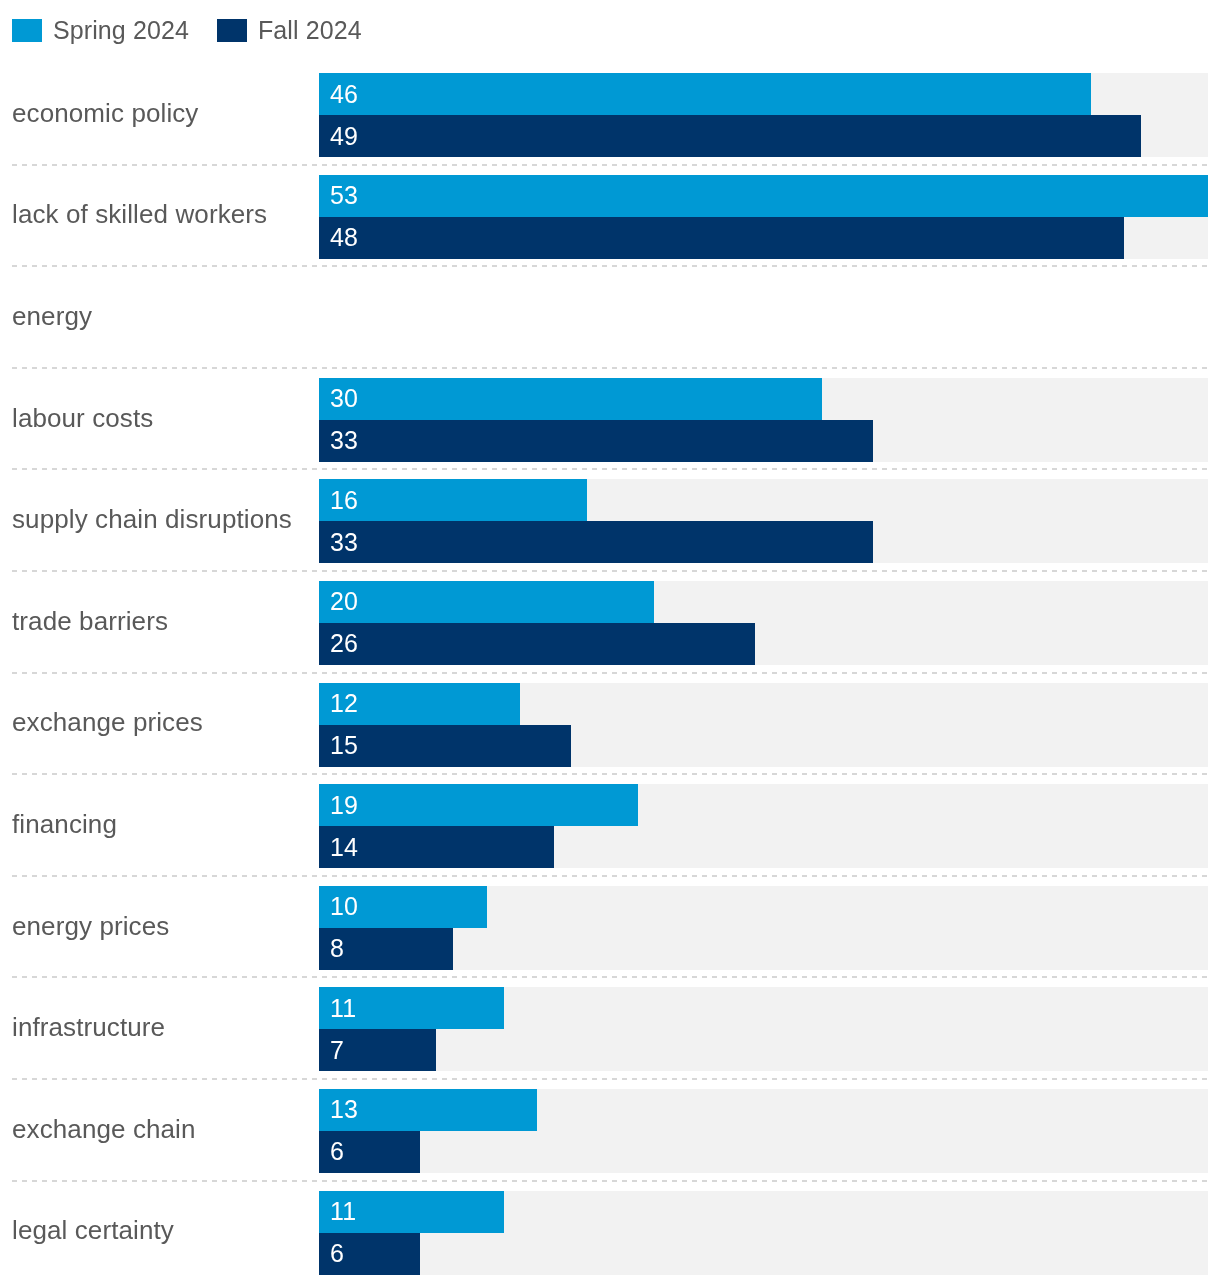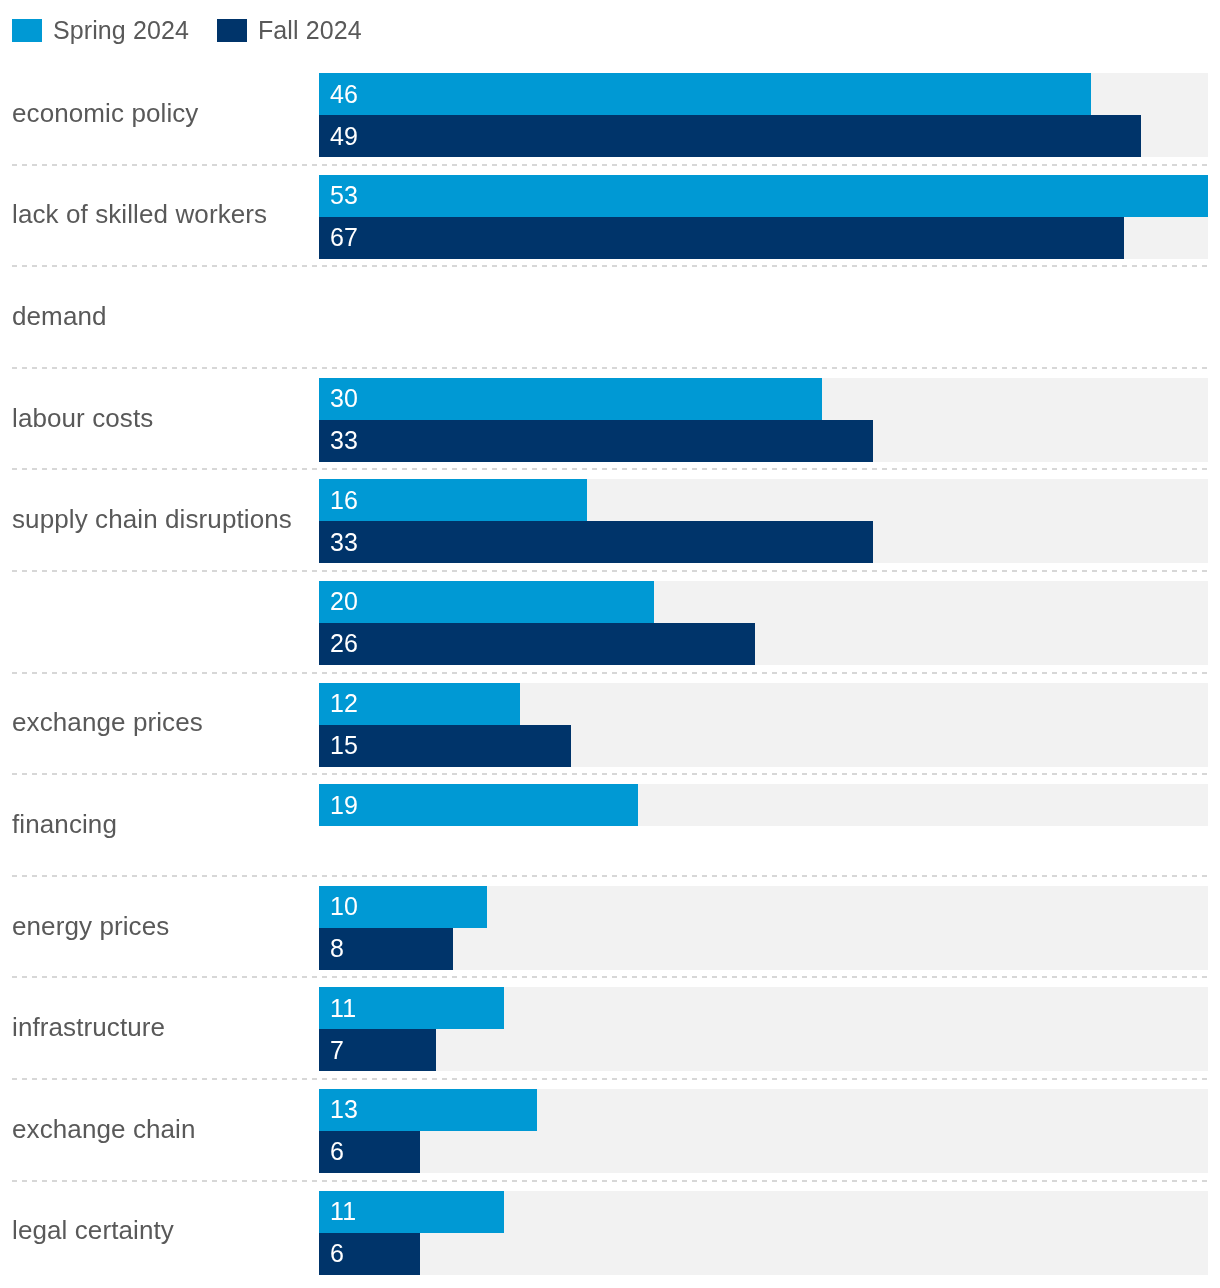--- a/index.html
+++ b/index.html
@@ -159,27 +159,27 @@
       <div class="row">
         <div class="row-sep"></div>
         <div class="row-label">lack of skilled workers</div>
         <div class="bars">
           <div class="bar-track">
             <div class="bar-fill spring" style="width: 889px; background: rgb(0, 153, 212);"></div>
             <div class="bar-value">53</div>
           </div>
           <div class="bar-track">
             <div class="bar-fill fall" style="width: 805.132px; background: rgb(0, 52, 106);"></div>
-            <div class="bar-value">67</div>
-          </div>
-        </div>
-      </div>
-      <div class="row">
-        <div class="row-sep"></div>
-        <div class="row-label">demand</div>
+            <div class="bar-value">48</div>
+          </div>
+        </div>
+      </div>
+      <div class="row">
+        <div class="row-sep"></div>
+        <div class="row-label">energy</div>
       </div>
       <div class="row">
         <div class="row-sep"></div>
         <div class="row-label">labour costs</div>
         <div class="bars">
           <div class="bar-track">
             <div class="bar-fill spring" style="width: 503.208px; background: rgb(0, 153, 212);"></div>
             <div class="bar-value">30</div>
           </div>
           <div class="bar-track">
@@ -197,20 +197,21 @@
             <div class="bar-value">16</div>
           </div>
           <div class="bar-track">
             <div class="bar-fill fall" style="width: 553.528px; background: rgb(0, 52, 106);"></div>
             <div class="bar-value">33</div>
           </div>
         </div>
       </div>
       <div class="row">
         <div class="row-sep"></div>
+        <div class="row-label">trade barriers</div>
         <div class="bars">
           <div class="bar-track">
             <div class="bar-fill spring" style="width: 335.472px; background: rgb(0, 153, 212);"></div>
             <div class="bar-value">20</div>
           </div>
           <div class="bar-track">
             <div class="bar-fill fall" style="width: 436.113px; background: rgb(0, 52, 106);"></div>
             <div class="bar-value">26</div>
           </div>
         </div>
@@ -230,20 +231,24 @@
         </div>
       </div>
       <div class="row">
         <div class="row-sep"></div>
         <div class="row-label">financing</div>
         <div class="bars">
           <div class="bar-track">
             <div class="bar-fill spring" style="width: 318.698px; background: rgb(0, 153, 212);"></div>
             <div class="bar-value">19</div>
           </div>
+          <div class="bar-track">
+            <div class="bar-fill fall" style="width: 234.83px; background: rgb(0, 52, 106);"></div>
+            <div class="bar-value">14</div>
+          </div>
         </div>
       </div>
       <div class="row">
         <div class="row-sep"></div>
         <div class="row-label">energy prices</div>
         <div class="bars">
           <div class="bar-track">
             <div class="bar-fill spring" style="width: 167.736px; background: rgb(0, 153, 212);"></div>
             <div class="bar-value">10</div>
           </div>

